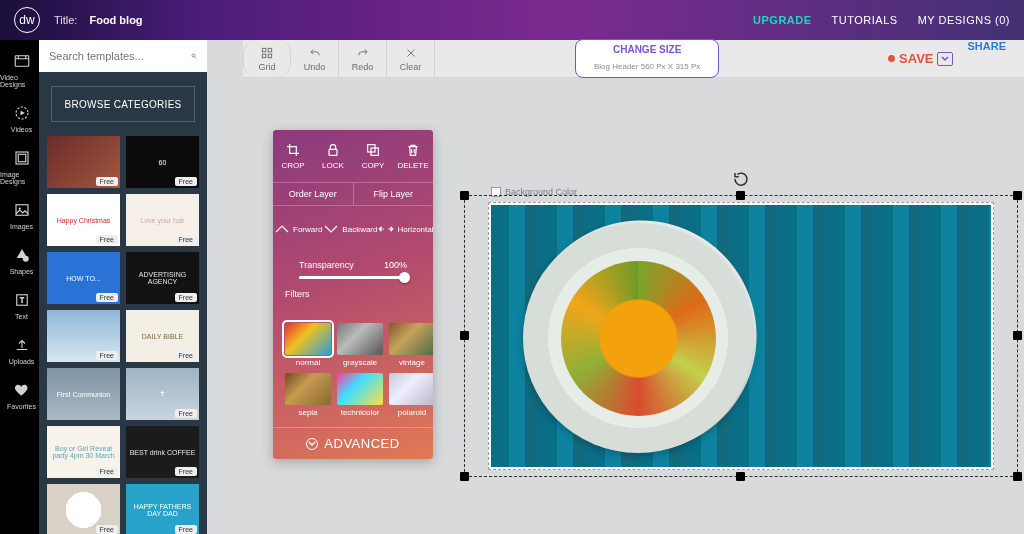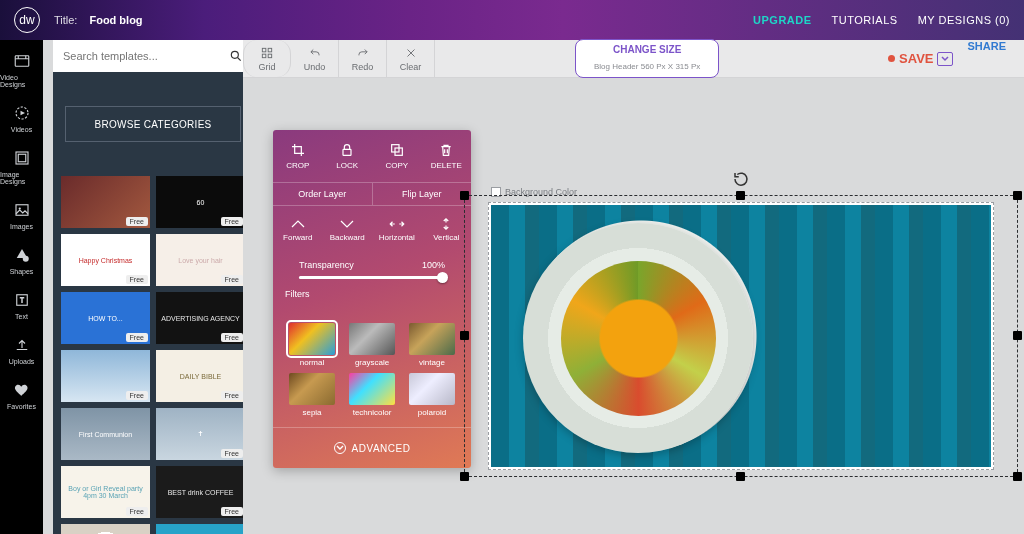--- a/index.html
+++ b/index.html
@@ -11,21 +11,21 @@
   .title-value { font-size:11px; font-weight:bold; margin-left:12px; }
   .top-spacer { flex:1; }
   .top-link { margin-left:20px; font-size:11px; letter-spacing:.5px; cursor:pointer; }
   .top-link.upgrade { color:#1ed6c7; font-weight:bold; }
 
   .left-rail { position:absolute; top:40px; left:0; width:43px; height:494px; background:#000; display:flex; flex-direction:column; align-items:center; padding-top:6px; gap:4px;}
   .rail-item { width:43px; display:flex; flex-direction:column; align-items:center; color:#cfd2d6; font-size:7px; padding:6px 0; cursor:pointer; gap:4px;}
   .rail-item svg { width:18px; height:18px; stroke:#cfd2d6; fill:none; stroke-width:1.5;}
   .rail-item .solid { fill:#cfd2d6; stroke:none; }
 
-  .template-panel { position:absolute; top:40px; left:53px; width:200px; height:494px; background:#2a3744; display:flex; flex-direction:column;gap:20px;}
+  .template-panel { position:absolute; top:40px; left:39px; width:168px; height:494px; background:#2a3744; display:flex; flex-direction:column;}
   .search-row { background:#fff; height:32px; margin:0; display:flex; align-items:center; padding:0 10px; }
   .search-input { flex:1; border:none; outline:none; font-size:11px; color:#555; background:transparent;}
   .search-icon { width:14px; height:14px; }
   .browse-btn { background:#2a3744; border:1px solid #556170; color:#fff; margin:14px 12px; height:36px; display:flex; align-items:center; justify-content:center; font-size:10px; letter-spacing:.3px; cursor:pointer;}
   .thumb-grid { flex:1; padding:0 8px 8px; display:grid; grid-template-columns:1fr 1fr; grid-auto-rows:52px; gap:6px; overflow:hidden;}
   .thumb { position:relative; font-size:7px; color:#fff; display:flex; align-items:center; justify-content:center; text-align:center; padding:2px; overflow:hidden;}
   .thumb .tag { position:absolute; right:2px; bottom:2px; background:#eee; color:#333; font-size:7px; padding:1px 4px; border-radius:2px;}
 
   .toolbar { position:absolute; top:40px; left:243px; right:0; height:38px; background:#e9e9ea; border-bottom:1px solid #d4d4d6; display:flex; align-items:stretch;}
   .tbtn { width:48px; display:flex; flex-direction:column; align-items:center; justify-content:center; gap:2px; font-size:9px; color:#6a6d71; border-right:1px solid #d4d4d6; cursor:pointer;}
@@ -35,43 +35,43 @@
   .change-size { align-self:center; border:1px solid #7c54c9; color:#7c54c9; background:#fff; padding:4px 18px; border-radius:8px; text-align:center; cursor:pointer; margin-right:auto; margin-left:140px;}
   .change-size .cs1{ font-size:10px; font-weight:bold; display:block;}
   .change-size .cs2{ font-size:8px; color:#8a8c91;}
   .save-wrap { display:flex; align-items:center; gap:4px; margin:0 14px; color:#e0533f; font-size:13px; font-weight:bold; cursor:pointer;}
   .save-dot { width:7px; height:7px; border-radius:50%; background:#e0533f;}
   .save-dd { width:16px; height:14px; border:1px solid #7c54c9; border-radius:2px; display:flex;align-items:center;justify-content:center;}
   .share { color:#317ad1; font-size:11px; font-weight:bold; margin-right:18px; cursor:pointer;}
 
   .canvas-area { position:absolute; top:78px; left:243px; right:0; bottom:0; background:#d9dadb; }
 
-  .context-panel { position:absolute; top:52px; left:30px; width:198px; border-radius:3px; overflow:hidden;
+  .context-panel { position:absolute; top:52px; left:30px; width:160px; border-radius:3px; overflow:hidden;
      background:linear-gradient(160deg,#8a3a7e 0%, #b24a6f 45%, #e07a55 100%); box-shadow:0 3px 12px rgba(0,0,0,.25); color:#fff;}
   .cp-row1 { display:flex; height:52px;}
   .cp-btn { flex:1; display:flex; flex-direction:column; align-items:center; justify-content:center; gap:3px; font-size:8px; cursor:pointer;}
   .cp-btn svg{ width:16px;height:16px; fill:none; stroke:#fff; stroke-width:1.8;}
   .cp-subhead { display:flex; border-top:1px solid rgba(255,255,255,.25); border-bottom:1px solid rgba(255,255,255,.25);}
   .cp-sub { flex:1; text-align:center; font-size:9px; padding:6px 0;}
   .cp-sub:first-child{ border-right:1px solid rgba(255,255,255,.25);}
   .cp-row2 { display:flex; height:46px;}
-  .cp-act { flex:1; display:flex; flex-direction:column; align-items:center; justify-content:center; gap:2px; font-size:8px; cursor:pointer;}
+  .cp-act { flex:1; display:flex; flex-direction:row; align-items:center; justify-content:center; gap:2px; font-size:8px; cursor:pointer;}
   .cp-act svg{ width:18px; height:14px; stroke:#fff; fill:none; stroke-width:1.6;}
   .cp-trans { padding:8px 26px 4px; }
   .cp-trans-row{ display:flex; justify-content:space-between; font-size:9px; margin-bottom:6px;}
   .cp-slider { position:relative; height:3px; background:rgba(255,255,255,.4); border-radius:2px;}
   .cp-slider::after{content:""; position:absolute; left:0; top:0; height:3px; width:100%; background:#fff; border-radius:2px;}
   .cp-knob{position:absolute; right:-3px; top:-4px; width:11px; height:11px; border-radius:50%; background:#fff; box-shadow:0 1px 2px rgba(0,0,0,.4);}
   .cp-filters { padding:6px 12px 10px;}
   .cp-filters-title{ font-size:9px; margin-bottom:24px;}
   .filter-grid{ display:grid; grid-template-columns:repeat(3,1fr); gap:6px;}
   .filter-item{ display:flex; flex-direction:column; align-items:center; gap:3px; font-size:8px; cursor:pointer;}
   .filter-sw{ width:46px; height:32px; border-radius:2px;}
   .filter-item.sel .filter-sw{ outline:2px solid #fff; outline-offset:1px;}
-  .cp-adv{ border-top:1px solid rgba(255,255,255,.25); text-align:left; font-size:10px; padding:14px 0; letter-spacing:.5px; cursor:pointer; display:flex; align-items:center; justify-content:center; gap:6px;}
+  .cp-adv{ border-top:1px solid rgba(255,255,255,.25); text-align:left; font-size:13px; padding:8px 0; letter-spacing:.5px; cursor:pointer; display:flex; align-items:center; justify-content:center; gap:6px;}
   .cp-adv .chev{ width:12px;height:12px;border:1px solid #fff; border-radius:50%; display:flex;align-items:center;justify-content:center;}
 
   .design-frame { position:absolute; right:30px; top:124px; width:506px; height:268px; background:#fff; border:1px dashed #9a9da2;}
   .bg-label { position:absolute; left:2px; top:-16px; font-size:9px; color:#7a7d82; display:flex; align-items:center; gap:4px;}
   .bg-check{ width:10px;height:10px; border:1px solid #9a9da2; background:#fff;}
   .rotate-handle{ position:absolute; left:50%; top:-34px; transform:translateX(-50%); width:20px; height:20px; display:flex; align-items:center; justify-content:center;}
   .rotate-handle svg{ width:18px;height:18px; stroke:#333; fill:none; stroke-width:2;}
   .sel-box{ position:absolute; left:-25px; right:-25px; top:-8px; bottom:-8px; border:1px dashed #2b2d30;}
   .handle{ position:absolute; width:9px; height:9px; background:#000; border-radius:1px;}
   .h-tl{left:-5px;top:-5px}.h-tm{left:50%;top:-5px;margin-left:-5px}.h-tr{right:-5px;top:-5px}

